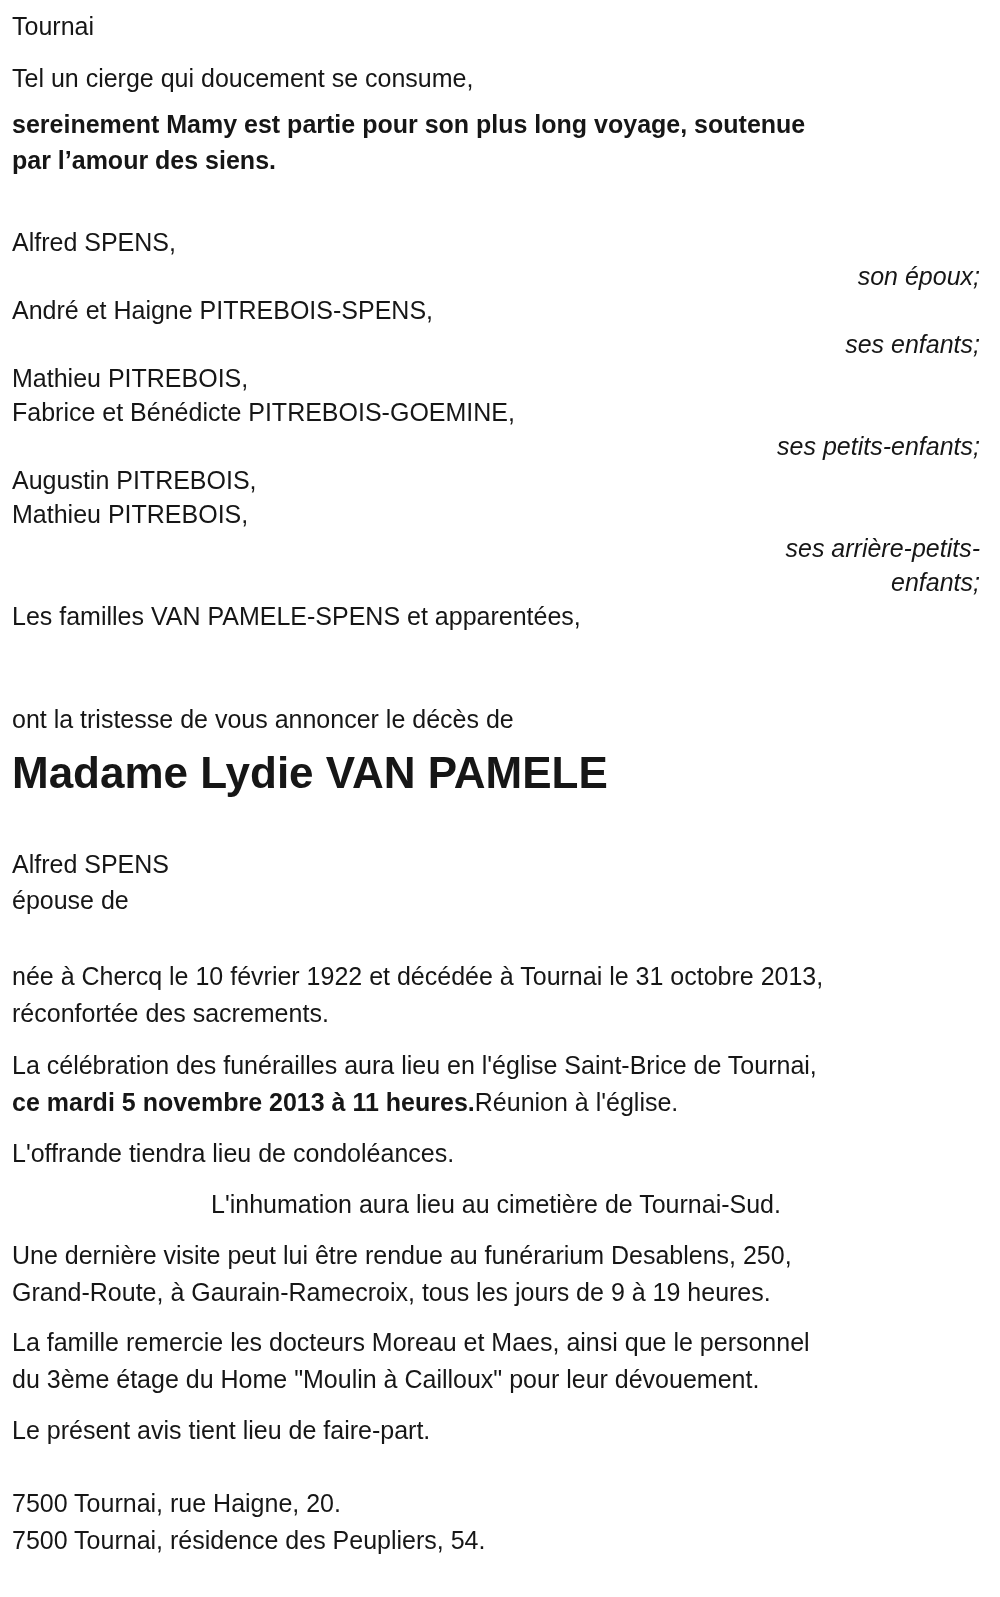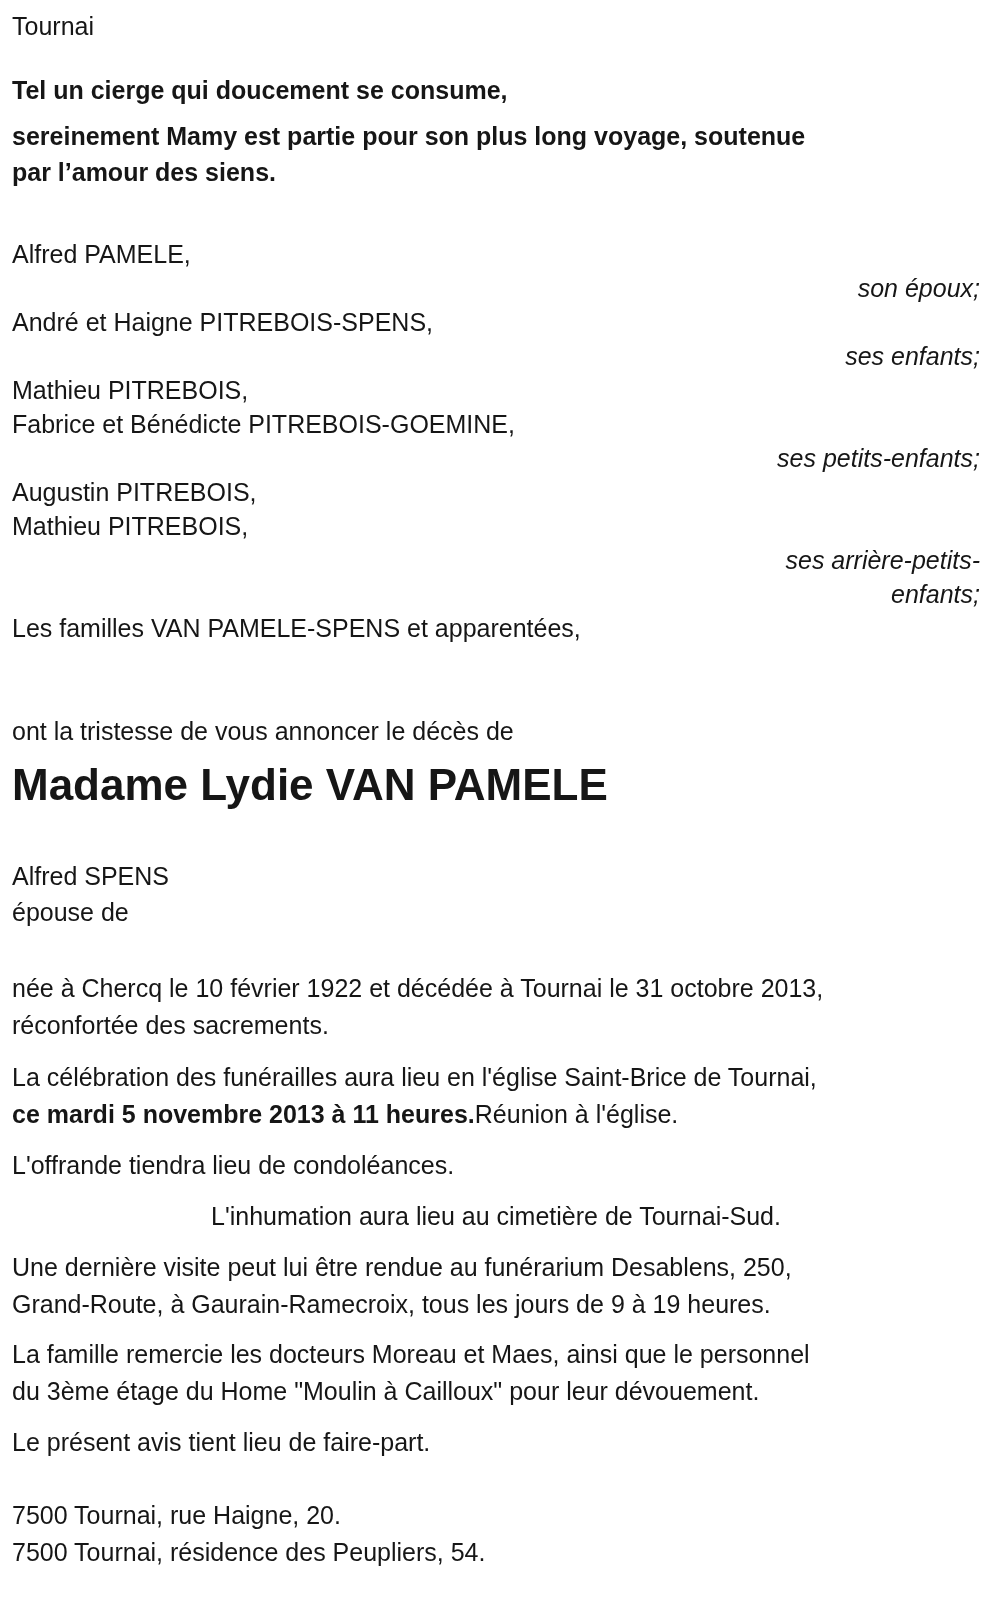--- a/index.html
+++ b/index.html
@@ -12,22 +12,22 @@
     color: #161616;
     font-family: "Liberation Sans", sans-serif;
     font-size: 25px;
     overflow: hidden;
   }
   .preline { white-space: pre-line; }
 
   .city { line-height: 36px; }
 
   .epitaph-first {
-    margin-top: 28px;
-    font-weight: 700;
+    margin-top: 16px;
+    font-weight: 400;
     line-height: 36px;
   }
   .epitaph-rest {
     margin-top: 10px;
     font-weight: 700;
     line-height: 36px;
   }
 
   .family-block { margin-top: 47px; line-height: 34px; }
   .relative-names { white-space: pre-line; }
@@ -68,21 +68,21 @@
 
 <div class="city">Tournai</div>
 
 <div class="epitaph-first">Tel un cierge qui doucement se consume,</div>
 
 <div class="epitaph-rest preline">sereinement Mamy est partie pour son plus long voyage, soutenue
 par l’amour des siens.</div>
 
 <div class="family-block">
   <div>
-    <div class="relative-names">Alfred PAMELE,</div>
+    <div class="relative-names">Alfred SPENS,</div>
     <div class="relative-relation">son époux;</div>
   </div>
   <div>
     <div class="relative-names">André et Haigne PITREBOIS-SPENS,</div>
     <div class="relative-relation">ses enfants;</div>
   </div>
   <div>
     <div class="relative-names">Mathieu PITREBOIS,
 Fabrice et Bénédicte PITREBOIS-GOEMINE,</div>
     <div class="relative-relation">ses petits-enfants;</div>

